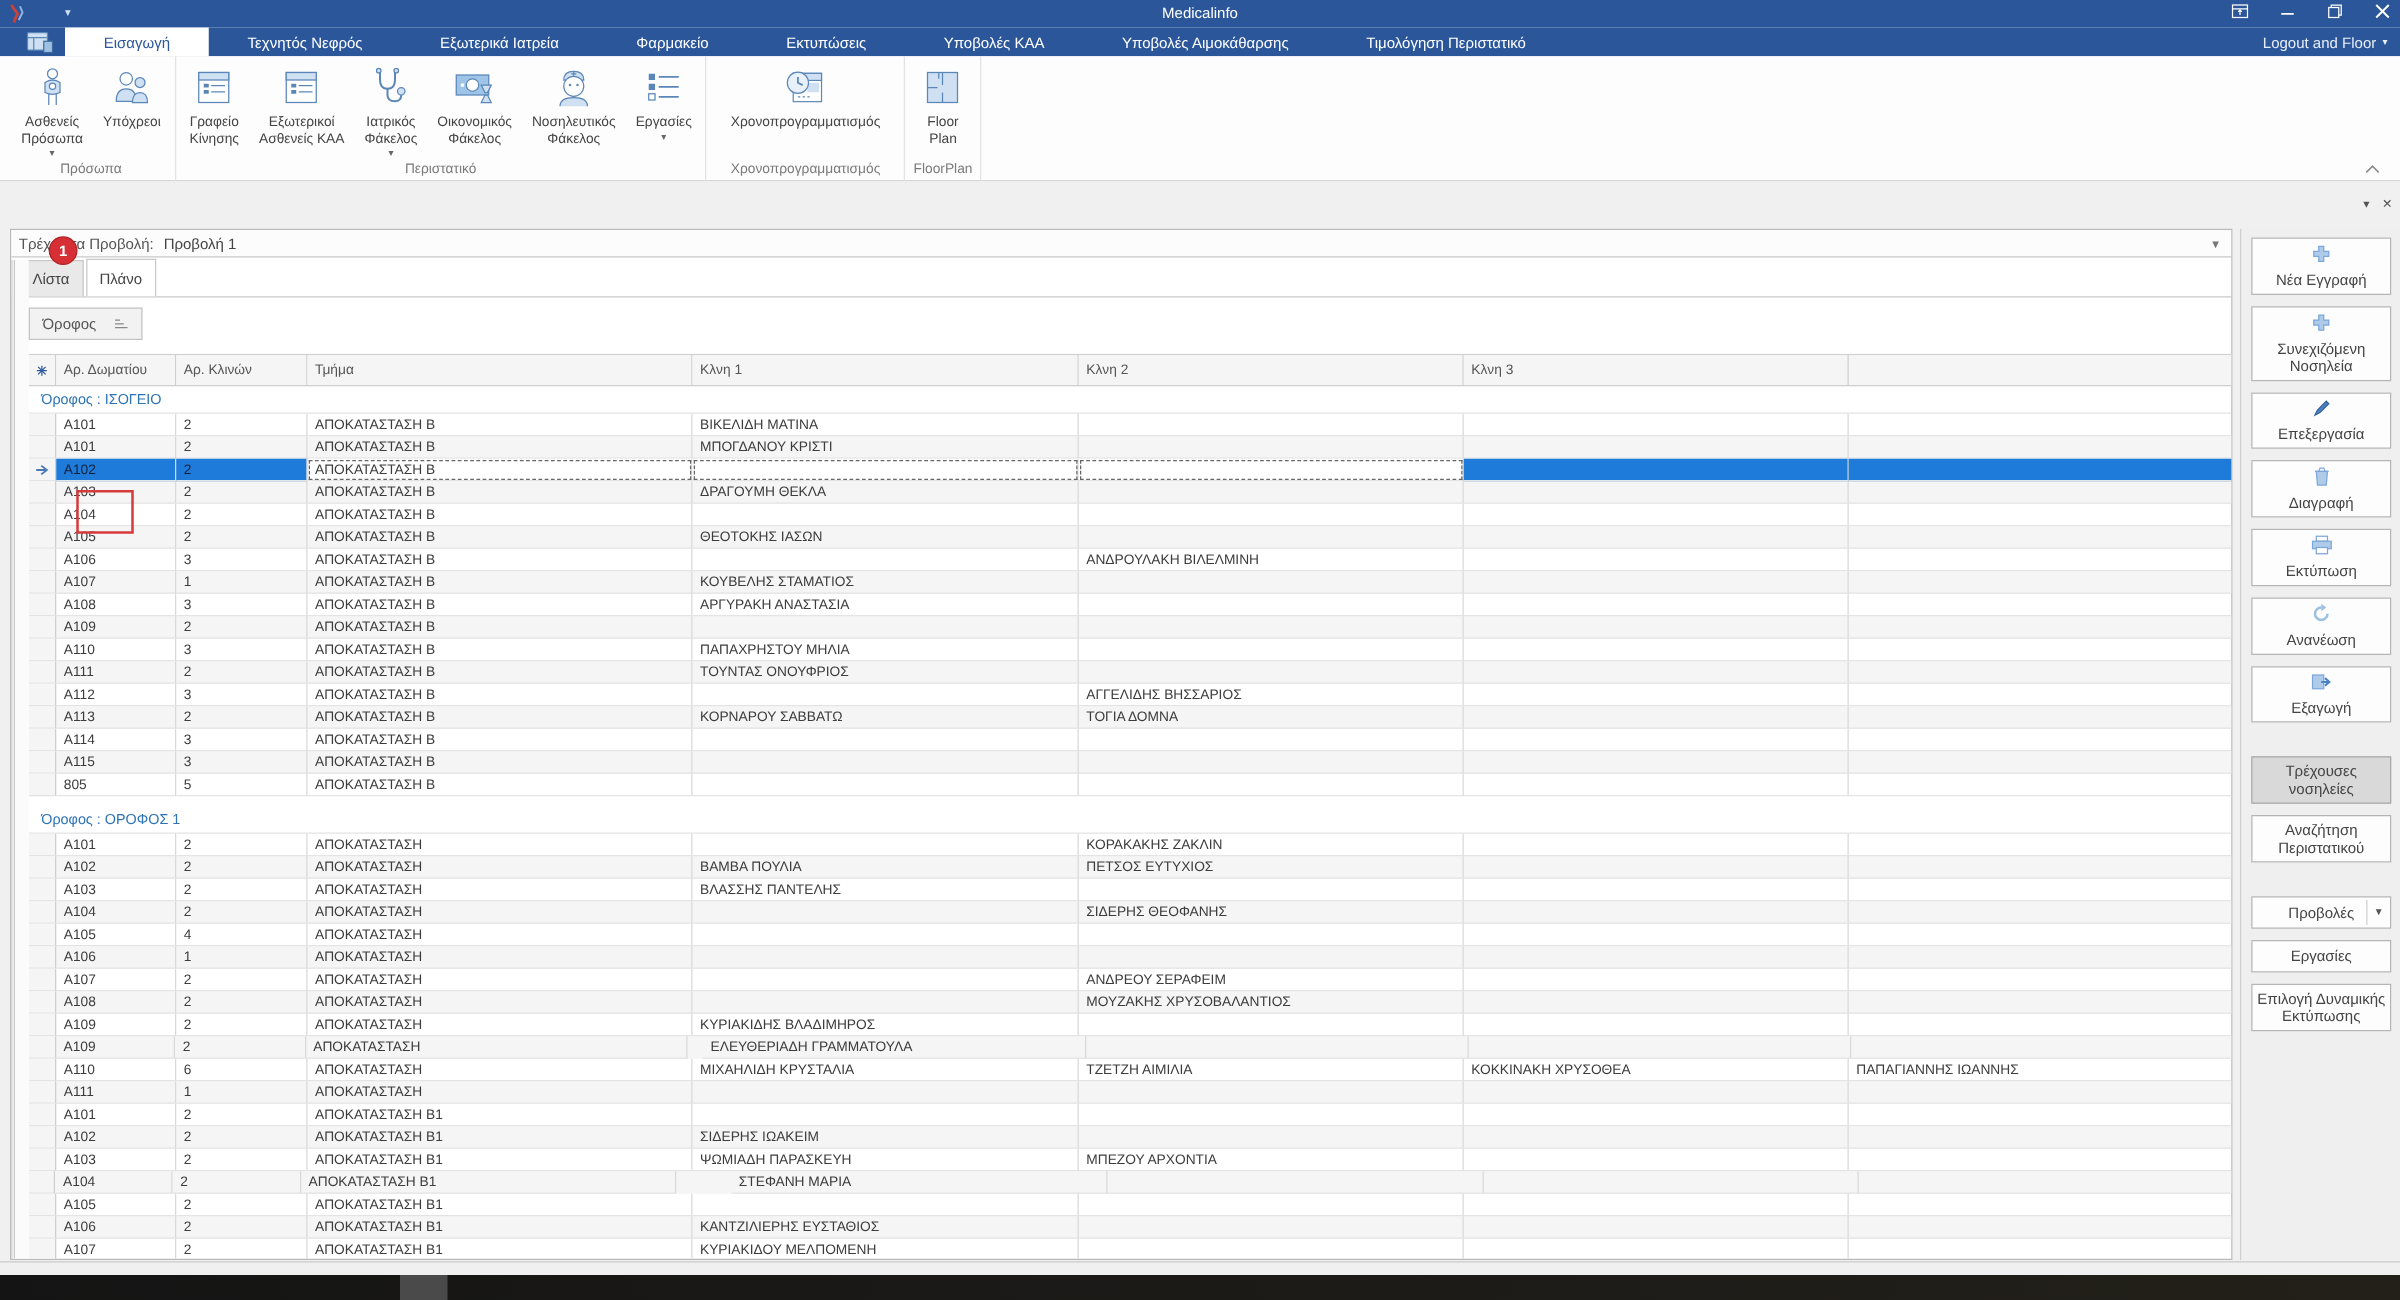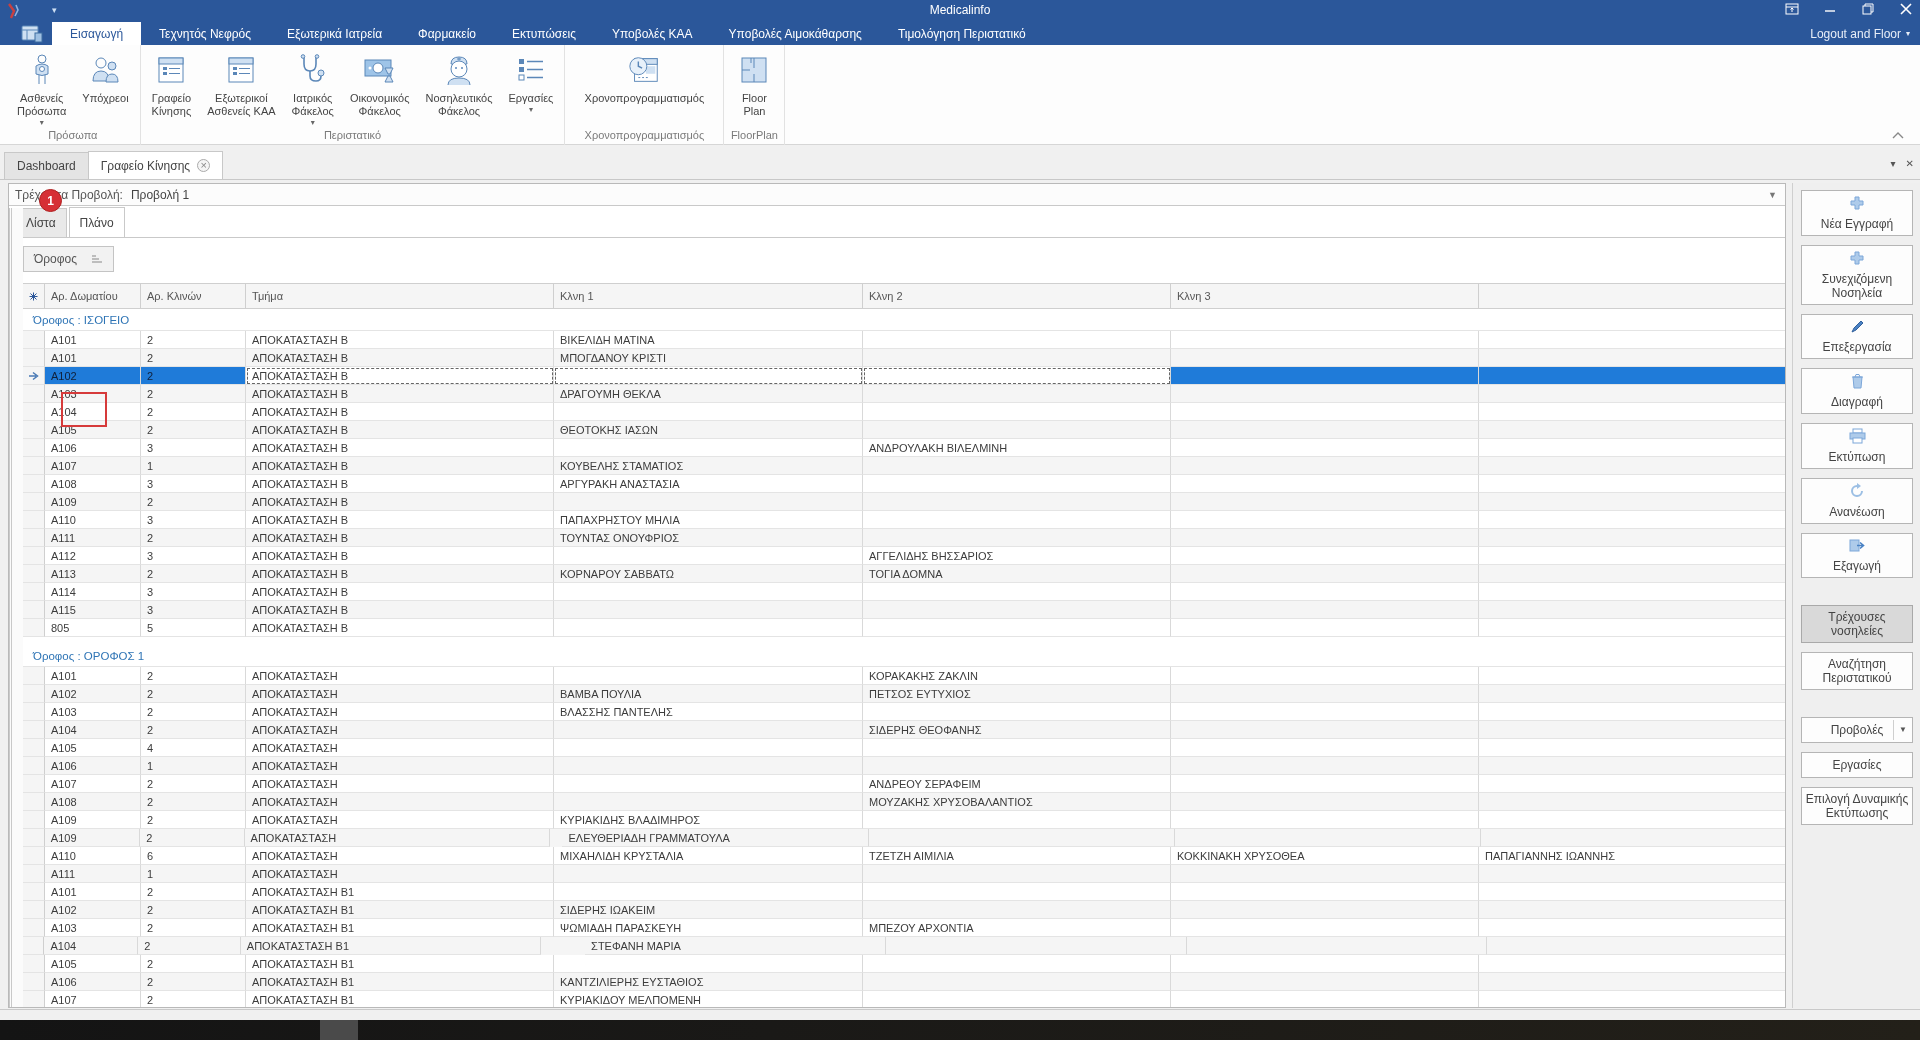--- a/index.html
+++ b/index.html
@@ -11,21 +11,21 @@
   .titlebar{position:absolute;left:0;top:0;width:1920px;height:22px;background:#2b579a;}
   .app-logo{position:absolute;left:5px;top:2px;width:18px;height:18px;}
   .qat-arrow{position:absolute;left:52px;top:5px;color:#cfe0f5;font-size:9px;}
   .title-text{position:absolute;left:0;top:3px;width:100%;text-align:center;color:#fff;font-size:12px;}
   .win-btns{position:absolute;right:6px;top:2px;display:flex;gap:22px;align-items:center;color:#fff;}
   .win-btn{width:16px;height:14px;display:flex;align-items:center;justify-content:center;cursor:default;}
 
   
   .ribbon-tabs{position:absolute;left:0;top:22px;width:1920px;height:23px;background:#2b579a;display:flex;align-items:stretch;}
   .filemenu-btn{width:40px;margin-left:12px;display:flex;align-items:center;justify-content:center;}
-  .rtab{padding:0 18px;display:flex;align-items:center;color:#fff;font-size:12px;cursor:default;}
+  .rtab{padding:0 31px;display:flex;align-items:center;color:#fff;font-size:12px;cursor:default;}
   .rtab.active{background:#fff;color:#2b579a;}
   .logout{position:absolute;right:10px;top:0;height:23px;display:flex;align-items:center;color:#e8eef8;font-size:12px;gap:5px;}
 
   
   .ribbon-body{position:absolute;left:0;top:45px;width:1920px;height:100px;background:#fdfdfd;border-bottom:1px solid #d6d6d6;}
   .rgroups{display:flex;height:100px;align-items:stretch;padding-left:6px;}
   .rgroup{display:flex;flex-direction:column;border-right:1px solid #e2e2e2;padding:0 4px;}
   .rgroup-buttons{flex:1;display:flex;align-items:flex-start;justify-content:center;gap:2px;padding-top:4px;}
   .rgroup-label{height:18px;text-align:center;color:#7a7a7a;font-size:11px;line-height:16px;}
   .rbtn{display:flex;flex-direction:column;align-items:center;padding:4px 7px 0 7px;min-width:52px;cursor:default;}
@@ -310,29 +310,20 @@
           <div class="rgroup-label">FloorPlan</div>
         </div>
       </div>
     <span class="ribbon-collapse">
       <svg width="12" height="8" viewBox="0 0 12 8">
           <path d="M1 6 L6 1 L11 6" fill="none" stroke="#888" stroke-width="1.4"></path>
         </svg>
     </span>
   </div>
 
-  <div class="doctab-strip" id="doctabs-host">
-      <div class="dtab">
-        <span>Dashboard</span>
-      </div>
-      <div class="dtab active">
-        <span>Γραφείο Κίνησης</span>
-        <span class="close">×</span>
-      </div>
-    </div>
   <div class="strip-icons">
     <span>▾</span>
     <span>✕</span>
   </div>
 
   <div class="panel">
     <div class="viewbar">
       <span>Τρέχουσα Προβολή:</span>
       <span class="val">Προβολή 1</span>
       <span class="dd">▼</span>

